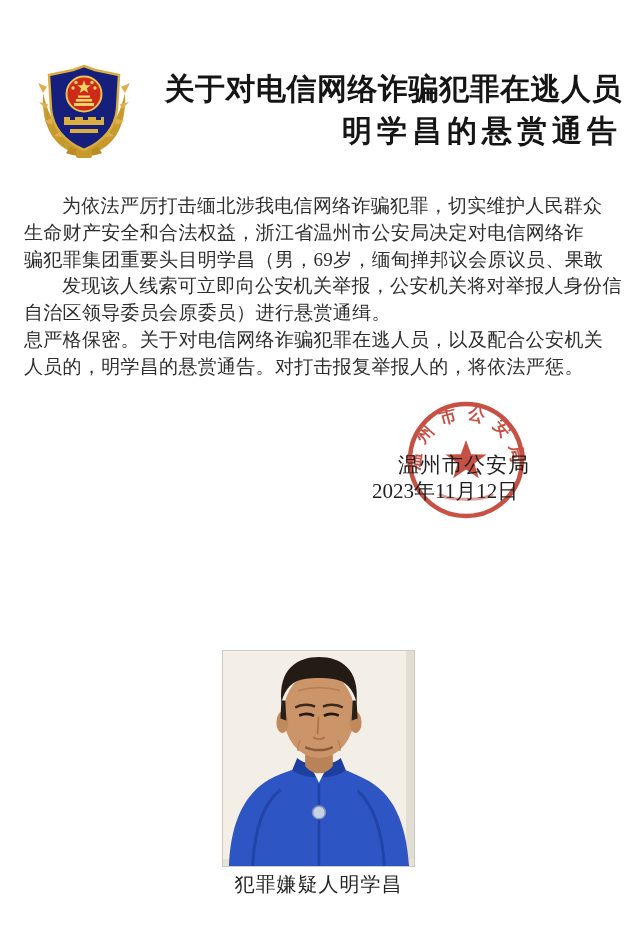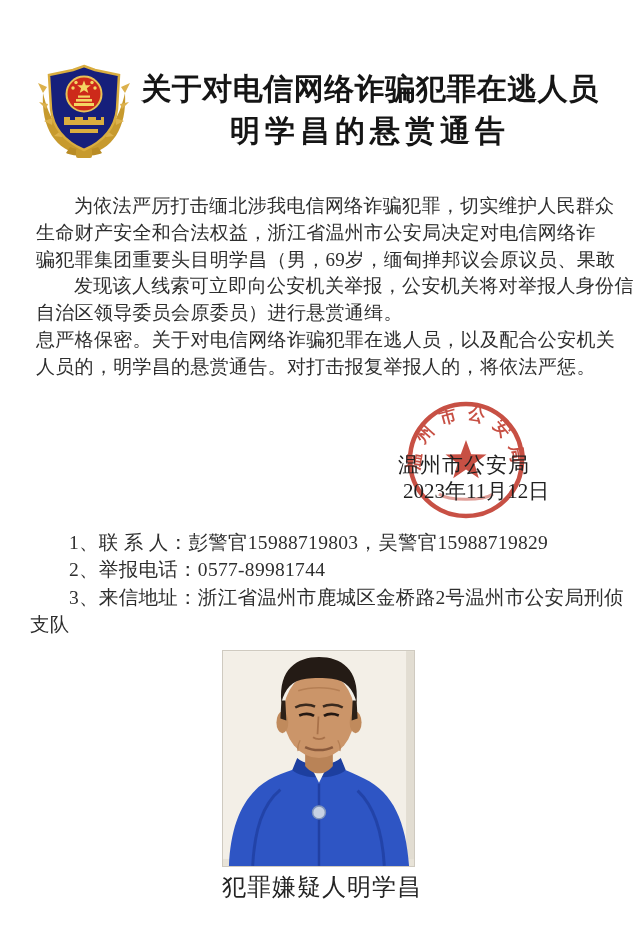--- a/index.html
+++ b/index.html
@@ -16,33 +16,33 @@
   
   .emblem {
     position: absolute;
     left: 36px; top: 57px;
     width: 96px; height: 103px;
   }
   .title-block {
     position: absolute;
     left: 118px; top: 66px;
     width: 504px;
-    text-align: center;
+    text-align: right;
     font-weight: 700;
     font-size: 30px;
     line-height: 45px;
     color: #151515;
     letter-spacing: 0.5px;
   }
   .title-line2 { letter-spacing: 5px; font-family: Liberation Mono, monospace; }
 
   
   .body-text {
     position: absolute;
-    left: 36px; top: 193px;
+    left: 24px; top: 193px;
     width: 590px;
     font-size: 19px;
     line-height: 26.8px;
     color: #2e2e2e;
     letter-spacing: 0.3px;
   }
   .line { white-space: nowrap; }
   .indent { text-indent: 2em; }
 
   
@@ -54,21 +54,21 @@
   .sig-authority {
     position: absolute;
     left: 398px; top: 451px;
     font-size: 21px;
     color: #1f1f1f;
     letter-spacing: 1px;
     white-space: nowrap;
   }
   .sig-date {
     position: absolute;
-    left: 403px; top: 477px;
+    left: 372px; top: 477px;
     font-size: 21px;
     color: #1f1f1f;
     white-space: nowrap;
   }
 
   
   .contacts {
     position: absolute;
     left: 30px; top: 529px;
     width: 595px;
@@ -84,21 +84,21 @@
     left: 222px; top: 650px;
     width: 193px; height: 217px;
     border: 1px solid #cfcac0;
     box-sizing: border-box;
   }
   .photo-caption {
     position: absolute;
     left: 222px; top: 871px;
     width: 193px;
     text-align: center;
-    font-size: 24px;
+    font-size: 20px;
     letter-spacing: 1px;
     color: #242424;
     white-space: nowrap;
   }
 </style>
 </head>
 <body>
 
 <div class="page">
 
@@ -158,26 +158,20 @@
       <text font-size="17" font-weight="bold" fill="#c0382b" letter-spacing="9" font-family="Liberation Serif, serif">
         <textPath href="#sealArc" startOffset="14">温州市公安局</textPath>
       </text>
       <path d="M38 96 C48 103 82 103 92 96" stroke="#c0382b" stroke-width="3" fill="none" opacity="0.55"></path>
     </g>
   </svg>
 
   <div class="sig-authority">温州市公安局</div>
   <div class="sig-date">2023年11月12日</div>
 
-  <div class="contacts">
-    <div class="line indent">1、联 系 人：彭警官15988719803，吴警官15988719829</div>
-    <div class="line indent">2、举报电话：0577-89981744</div>
-    <div class="line indent">3、来信地址：浙江省温州市鹿城区金桥路2号温州市公安局刑侦</div>
-    <div class="line">支队</div>
-  </div>
 
   <svg class="photo" viewBox="0 0 193 217" aria-hidden="true">
     <rect width="193" height="217" fill="#f3efe7"></rect>
     <rect x="185" width="8" height="217" fill="#e2ddd2"></rect>
     <rect y="210" width="193" height="7" fill="#e8e3d8"></rect>
 
     <g>
       <path d="M6 217 C8 172 22 141 52 127 C70 119 83 115 97 115 C112 115 126 120 143 129 C172 143 185 173 188 217 Z" fill="#2e55c4"></path>
       <path d="M30 217 C32 180 40 155 58 140 M163 217 C161 182 152 156 136 141" stroke="#1e3c9c" stroke-width="3" fill="none" opacity="0.7"></path>
       <path d="M97 134 L97 217" stroke="#1e3c9c" stroke-width="2.5" opacity="0.8"></path>

